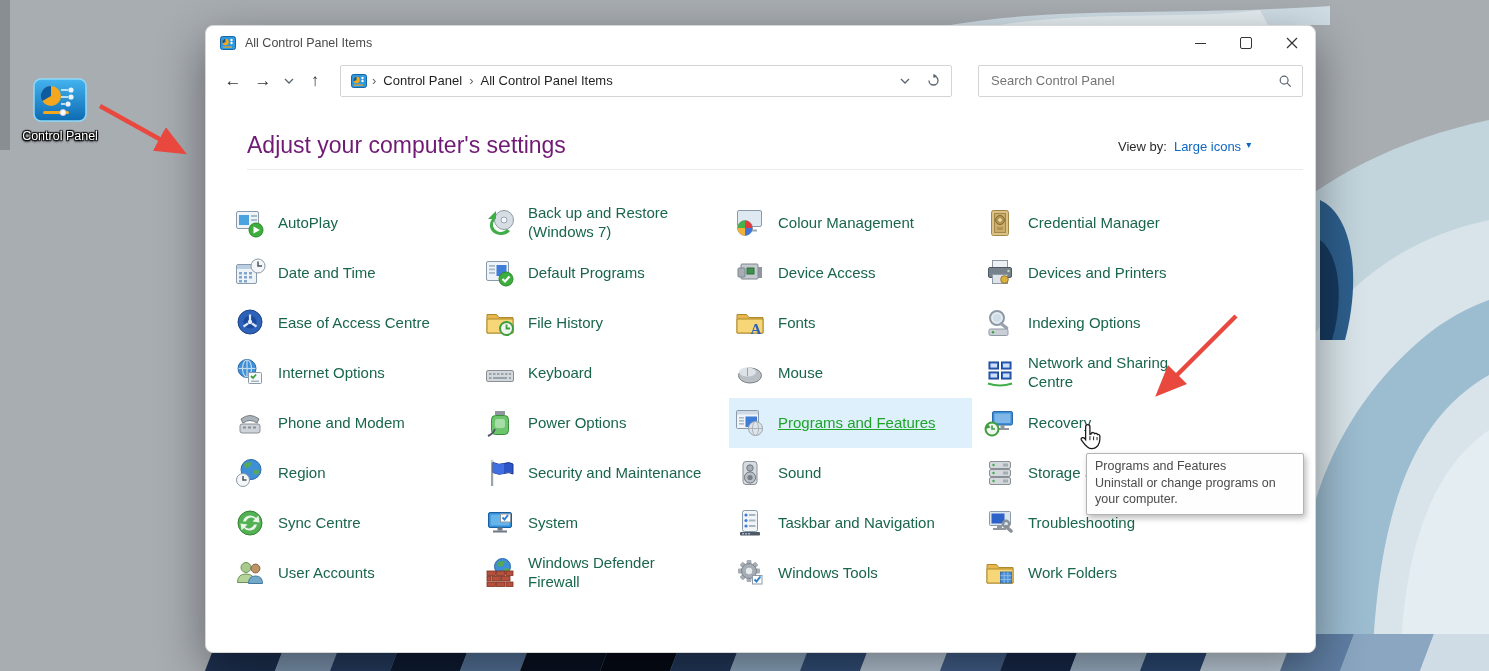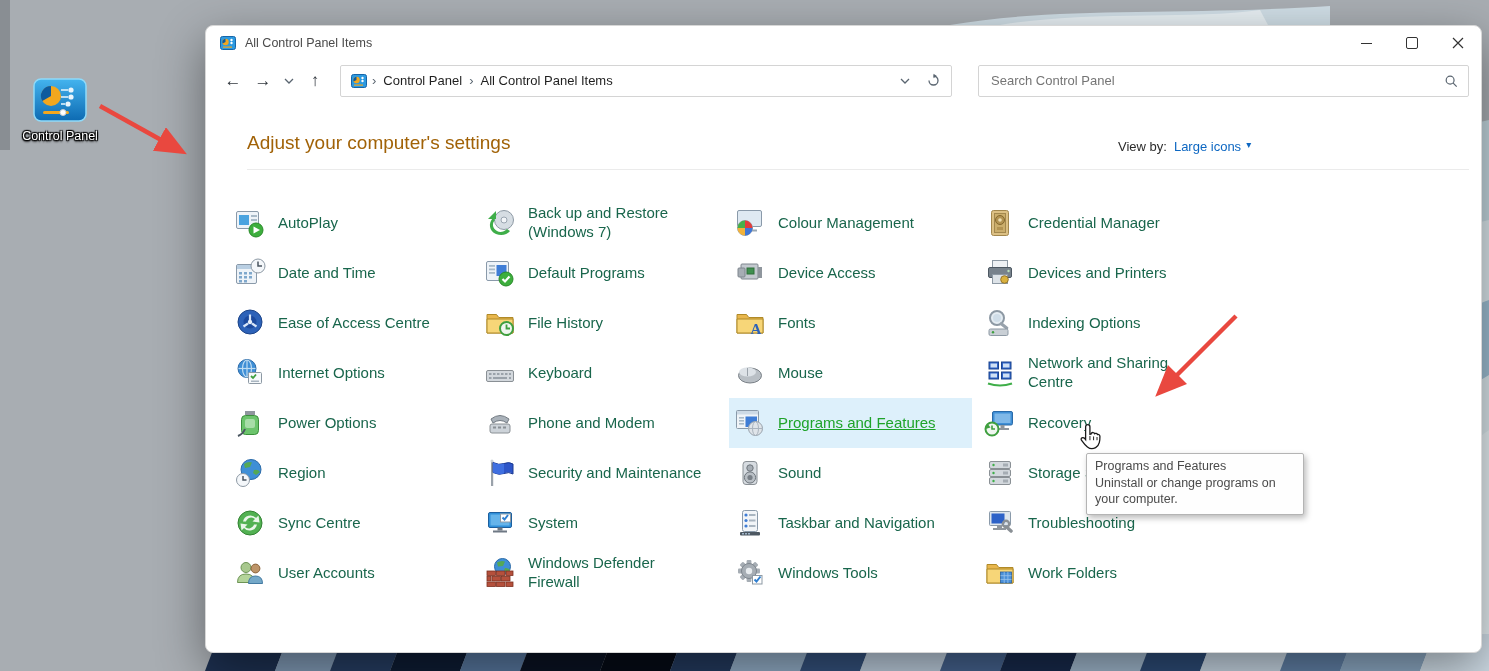--- a/index.html
+++ b/index.html
@@ -11,21 +11,21 @@
   
   #wallpaper{position:absolute;inset:0;z-index:0;}
   
   .desktop-icon{position:absolute;left:12px;top:78px;width:96px;text-align:center;z-index:2;cursor:default;}
   .desktop-icon .dlabel{
     margin-top:3px;font-size:12.5px;color:#fff;
     text-shadow:1px 1px 1px #000,-1px -1px 1px #000,1px -1px 1px #000,-1px 1px 1px #000,0 2px 2px rgba(0,0,0,.8);
   }
   
   .window{
-    position:absolute;left:205px;top:25px;width:1277px;height:628px;
+    position:absolute;left:205px;top:25px;width:1111px;height:628px;
     background:#fff;border-radius:8px;box-shadow:0 16px 48px rgba(0,0,0,.42);
     z-index:10;overflow:hidden;border:1px solid #d7d7d7;box-sizing:border-box;
   }
   .titlebar{height:34px;display:flex;align-items:center;padding-left:14px;}
   .title-icon{width:16px;height:16px;margin-right:9px;flex:0 0 auto;}
   .title-text{font-size:12.5px;color:#4a4a4a;}
   .win-controls{margin-left:auto;display:flex;height:100%;}
   .win-btn{width:46px;height:100%;display:flex;align-items:center;justify-content:center;}
   .min-glyph{width:11px;height:1px;background:#333;}
   .max-glyph{width:10px;height:10px;border:1px solid #333;border-radius:2px;}
@@ -42,21 +42,21 @@
   .crumb-sep{color:#5a6570;font-size:13px;padding:0 1px;}
   .addr-right{margin-left:auto;display:flex;align-items:center;gap:16px;}
   .searchbox{
     margin-left:26px;flex:1;height:32px;border:1px solid #d4d4d4;border-radius:2px;
     display:flex;align-items:center;padding:0 10px;box-sizing:border-box;background:#fff;
   }
   .searchbox input{border:0;outline:0;flex:1;font-size:13px;color:#333;font-family:"Liberation Sans",sans-serif;background:transparent;}
   .searchbox input::placeholder{color:#757575;}
   
   .content{position:relative;height:calc(100% - 75px);}
-  .page-heading{position:absolute;left:41px;top:31px;font-size:19px;font-weight:400;color:#a16207;}
+  .page-heading{position:absolute;left:41px;top:31px;font-size:23px;font-weight:400;color:#701a75;}
   .viewby{position:absolute;left:912px;top:38px;font-size:13px;color:#2b2b2b;display:flex;}
   .viewby .vvalue{color:#0d67c2;margin-left:7px;}
   .viewby .vcaret{color:#0d67c2;font-size:10px;margin-left:5px;}
   .hsep{position:absolute;left:41px;right:12px;top:68px;border-top:1px solid #ebebeb;}
   #items-grid{
     position:absolute;left:23px;top:97px;
     display:grid;grid-template-columns:repeat(4,250px);grid-auto-rows:50px;
   }
   .cp-item{display:flex;align-items:center;width:243px;box-sizing:border-box;padding-left:5px;cursor:pointer;}
   .cp-item.hover{background:var(--hover-bg,#ddf0fb);}
@@ -441,41 +441,41 @@
                 <rect x="19" y="16.5" width="6.5" height="4"></rect>
               </g>
               <path d="M4 26.5 Q16 30.5 28 26.5" stroke="#3fae49" stroke-width="2.2" fill="none"></path>
             </svg>
           </span>
           <span class="cp-label">Network and Sharing Centre</span>
         </div>
         <div class="cp-item">
           <span class="cp-icon">
             <svg viewBox="0 0 32 32" width="32" height="32">
-              <rect x="11" y="4" width="10" height="4" fill="#8f969d"></rect>
-              <rect x="7.5" y="8.5" width="17" height="19" rx="4" fill="#6cc46c" stroke="#3a8f3a"></rect>
-              <rect x="11" y="12" width="10" height="9" rx="2" fill="#a7dda7"></rect>
-              <path d="M4 29 Q9 27 11 22" stroke="#4a5560" stroke-width="2" fill="none"></path>
-            </svg>
-          </span>
-          <span class="cp-label">Power Options</span>
-        </div>
-        <div class="cp-item">
-          <span class="cp-icon">
-            <svg viewBox="0 0 32 32" width="32" height="32">
               <path d="M7 12 Q16 5 25 12 L23 16 Q16 11 9 16 Z" fill="#aab2ba" stroke="#737b83"></path>
               <rect x="6" y="17" width="20" height="9" rx="2" fill="#cdd3d9" stroke="#8a9095"></rect>
               <g fill="#8a9095">
                 <rect x="9" y="19.5" width="3" height="2"></rect>
                 <rect x="14" y="19.5" width="3" height="2"></rect>
                 <rect x="19" y="19.5" width="3" height="2"></rect>
               </g>
             </svg>
           </span>
           <span class="cp-label">Phone and Modem</span>
+        </div>
+        <div class="cp-item">
+          <span class="cp-icon">
+            <svg viewBox="0 0 32 32" width="32" height="32">
+              <rect x="11" y="4" width="10" height="4" fill="#8f969d"></rect>
+              <rect x="7.5" y="8.5" width="17" height="19" rx="4" fill="#6cc46c" stroke="#3a8f3a"></rect>
+              <rect x="11" y="12" width="10" height="9" rx="2" fill="#a7dda7"></rect>
+              <path d="M4 29 Q9 27 11 22" stroke="#4a5560" stroke-width="2" fill="none"></path>
+            </svg>
+          </span>
+          <span class="cp-label">Power Options</span>
         </div>
         <div class="cp-item hover">
           <span class="cp-icon">
             <svg viewBox="0 0 32 32" width="32" height="32">
               <rect x="2.5" y="3.5" width="22" height="18" rx="1" fill="#f0f4f8" stroke="#8a9aaa"></rect>
               <rect x="3" y="4" width="21" height="3.5" fill="#cddae6"></rect>
               <g fill="#a9bac8">
                 <rect x="5" y="10" width="5" height="1.6"></rect>
                 <rect x="5" y="13" width="5" height="1.6"></rect>
                 <rect x="5" y="16" width="5" height="1.6"></rect>

